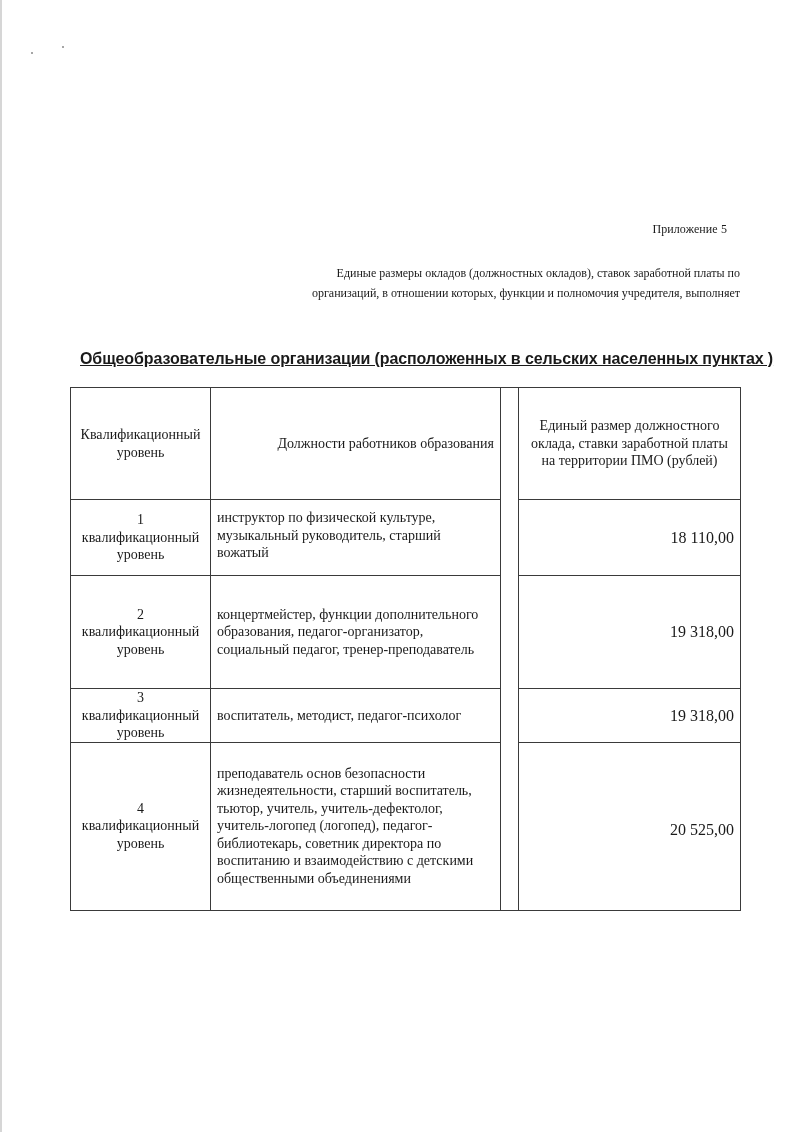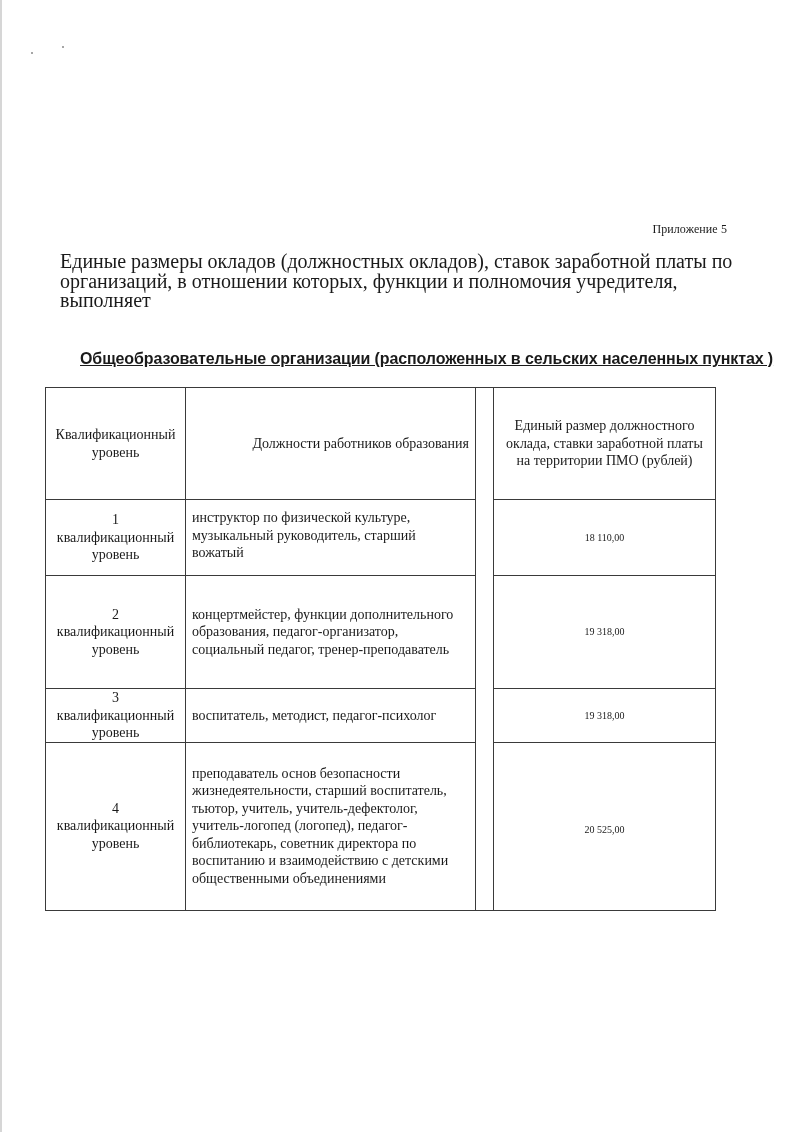--- a/index.html
+++ b/index.html
@@ -9,42 +9,42 @@
     font-family: "Liberation Serif", "DejaVu Serif", serif;
     color: #1a1a1a;
   }
   .page-edge { position: absolute; left: 0; top: 0; width: 2px; height: 1132px; background: #d6d6d6; }
   .speck { position: absolute; width: 2px; height: 2px; background: #888; border-radius: 1px; }
   .appendix {
     position: absolute; right: 73px; top: 222px;
     font-size: 12px; letter-spacing: 0.1px;
   }
   .title {
-    position: absolute; left: 60px; top: 252px; width: 680px;
-    text-align: left; font-size: 20px; line-height: 19.5px;
+    position: absolute; left: 60px; top: 264px; width: 680px;
+    text-align: right; font-size: 12px; line-height: 19.5px;
   }
   .section {
     position: absolute; left: 80px; top: 350px; width: 640px;
     text-align: center; font-size: 16px; font-weight: bold;
     text-decoration: underline; letter-spacing: -0.1px;
     font-family: "Liberation Sans", "DejaVu Sans", sans-serif;
     font-stretch: condensed; white-space: nowrap;
   }
   table.salary {
-    position: absolute; left: 45px; top: 387px;
+    position: absolute; left: 70px; top: 387px;
     border-collapse: collapse; font-size: 14px; line-height: 17.5px;
   }
   table.salary td {
     border: 1px solid #3a3a3a; padding: 0 6px; vertical-align: middle;
   }
   td.c-level { width: 127px; text-align: center; }
   td.c-pos   { width: 277px; text-align: left; }
   td.c-gap   { width: 17px; padding: 0 !important; }
   td.c-sal   { width: 209px; text-align: center; }
-  td.c-sal.val { font-size: 10px; }
+  td.c-sal.val { font-size: 16px; text-align: right; }
   td.c-gap.body { border-top: none !important; border-bottom: none !important; }
   td.c-pos.top { vertical-align: top; padding-top: 9px; }
 </style>
 </head>
 <body>
 
 <div class="page-edge"></div>
 <div class="speck" style="left:31px;top:52px"></div>
 <div class="speck" style="left:62px;top:46px"></div>
 

